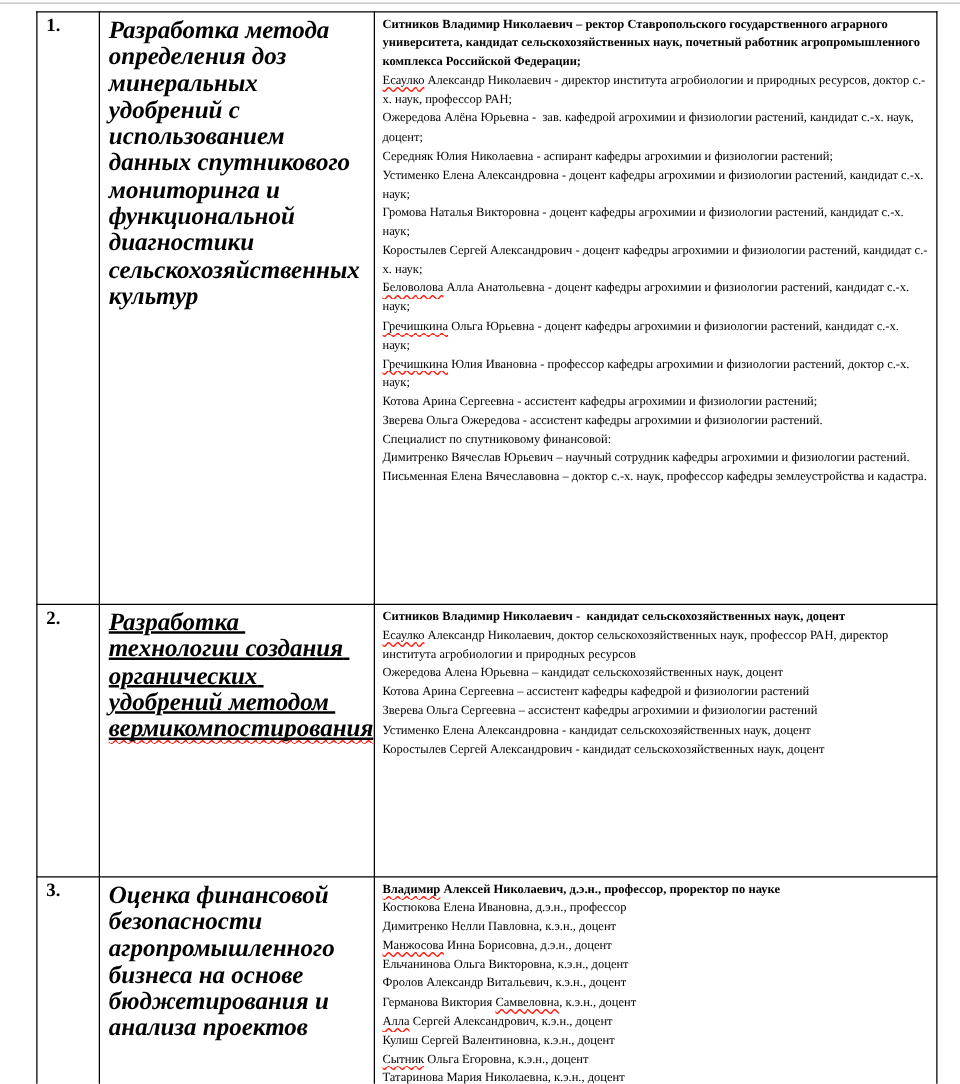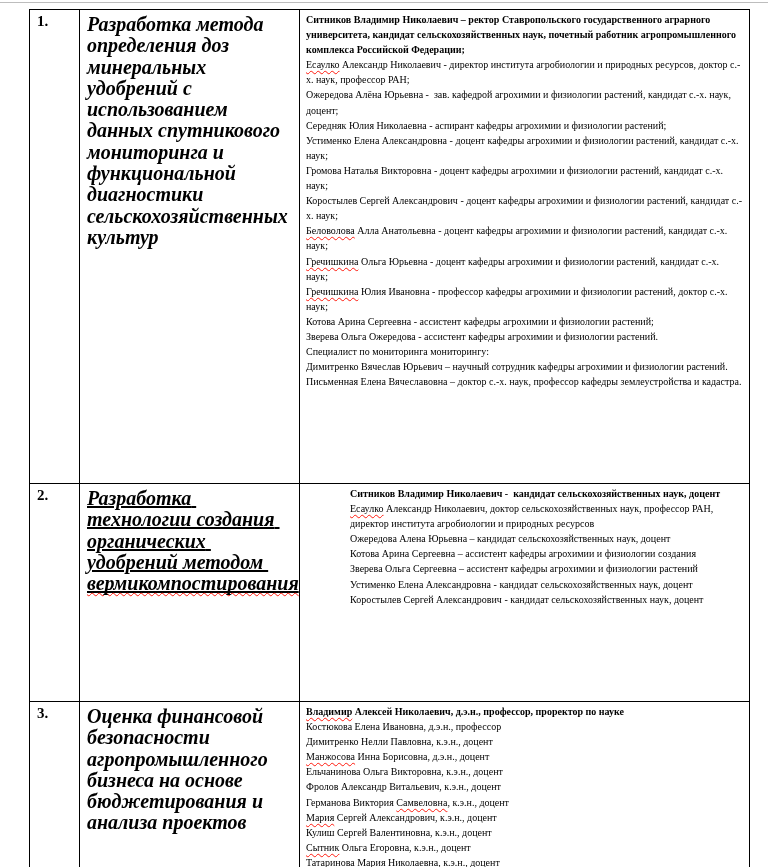--- a/index.html
+++ b/index.html
@@ -55,58 +55,58 @@
             <div class="para">Ожередова Алёна Юрьевна -  зав. кафедрой агрохимии и физиологии растений, кандидат с.-х. наук, доцент;</div>
             <div class="para">Середняк Юлия Николаевна - аспирант кафедры агрохимии и физиологии растений;</div>
             <div class="para">Устименко Елена Александровна - доцент кафедры агрохимии и физиологии растений, кандидат с.-х. наук;</div>
             <div class="para">Громова Наталья Викторовна - доцент кафедры агрохимии и физиологии растений, кандидат с.-х. наук;</div>
             <div class="para">Коростылев Сергей Александрович - доцент кафедры агрохимии и физиологии растений, кандидат с.-х. наук;</div>
             <div class="para"><span class="sq">Беловолова</span> Алла Анатольевна - доцент кафедры агрохимии и физиологии растений, кандидат с.-х. наук;</div>
             <div class="para"><span class="sq">Гречишкина</span> Ольга Юрьевна - доцент кафедры агрохимии и физиологии растений, кандидат с.-х. наук;</div>
             <div class="para"><span class="sq">Гречишкина</span> Юлия Ивановна - профессор кафедры агрохимии и физиологии растений, доктор с.-х. наук;</div>
             <div class="para">Котова Арина Сергеевна - ассистент кафедры агрохимии и физиологии растений;</div>
             <div class="para">Зверева Ольга Ожередова - ассистент кафедры агрохимии и физиологии растений.</div>
-            <div class="para">Специалист по мониторинга мониторингу:</div>
+            <div class="para">Специалист по спутниковому финансовой:</div>
             <div class="para">Димитренко Вячеслав Юрьевич – научный сотрудник кафедры агрохимии и физиологии растений.</div>
             <div class="para">Письменная Елена Вячеславовна – доктор с.-х. наук, профессор кафедры землеустройства и кадастра.</div>
           </div>
         </td>
       </tr>
       <tr style="height: 218px;">
         <td class="num-cell">2.</td>
         <td class="title-cell">
           <div class="cell-inner title-inner" style="height: 213px; text-decoration: underline;">Разработка технологии создания органических удобрений методом <span class="sq">вермикомпостирования</span></div>
         </td>
         <td class="people-cell">
-          <div class="cell-inner people-inner" style="height: 215px; margin-left: 44px;">
+          <div class="cell-inner people-inner" style="height: 215px;">
             <div class="para b">Ситников Владимир Николаевич -  кандидат сельскохозяйственных наук, доцент</div>
             <div class="para"><span class="sq">Есаулко</span> Александр Николаевич, доктор сельскохозяйственных наук, профессор РАН, директор института агробиологии и природных ресурсов</div>
             <div class="para">Ожередова Алена Юрьевна – кандидат сельскохозяйственных наук, доцент</div>
-            <div class="para">Котова Арина Сергеевна – ассистент кафедры агрохимии и физиологии создания</div>
+            <div class="para">Котова Арина Сергеевна – ассистент кафедры кафедрой и физиологии растений</div>
             <div class="para">Зверева Ольга Сергеевна – ассистент кафедры агрохимии и физиологии растений</div>
             <div class="para">Устименко Елена Александровна - кандидат сельскохозяйственных наук, доцент</div>
             <div class="para">Коростылев Сергей Александрович - кандидат сельскохозяйственных наук, доцент</div>
           </div>
         </td>
       </tr>
       <tr style="height: 175px;">
         <td class="num-cell">3.</td>
         <td class="title-cell">
           <div class="cell-inner title-inner" style="height: 170px;">Оценка финансовой безопасности агропромышленного бизнеса на основе бюджетирования и анализа проектов</div>
         </td>
         <td class="people-cell">
           <div class="cell-inner people-inner" style="height: 172px;">
             <div class="para b"><span class="sq">Владимир</span> Алексей Николаевич, д.э.н., профессор, проректор по науке</div>
             <div class="para">Костюкова Елена Ивановна, д.э.н., профессор</div>
             <div class="para">Димитренко Нелли Павловна, к.э.н., доцент</div>
             <div class="para"><span class="sq">Манжосова</span> Инна Борисовна, д.э.н., доцент</div>
             <div class="para">Ельчанинова Ольга Викторовна, к.э.н., доцент</div>
             <div class="para">Фролов Александр Витальевич, к.э.н., доцент</div>
             <div class="para">Германова Виктория <span class="sq">Самвеловна</span>, к.э.н., доцент</div>
-            <div class="para"><span class="sq">Мария</span> Сергей Александрович, к.э.н., доцент</div>
+            <div class="para"><span class="sq">Алла</span> Сергей Александрович, к.э.н., доцент</div>
             <div class="para">Кулиш Сергей Валентиновна, к.э.н., доцент</div>
             <div class="para"><span class="sq">Сытник</span> Ольга Егоровна, к.э.н., доцент</div>
             <div class="para">Татаринова Мария Николаевна, к.э.н., доцент</div>
           </div>
         </td>
       </tr>
     </tbody>
 </table>
 
 </body></html>

